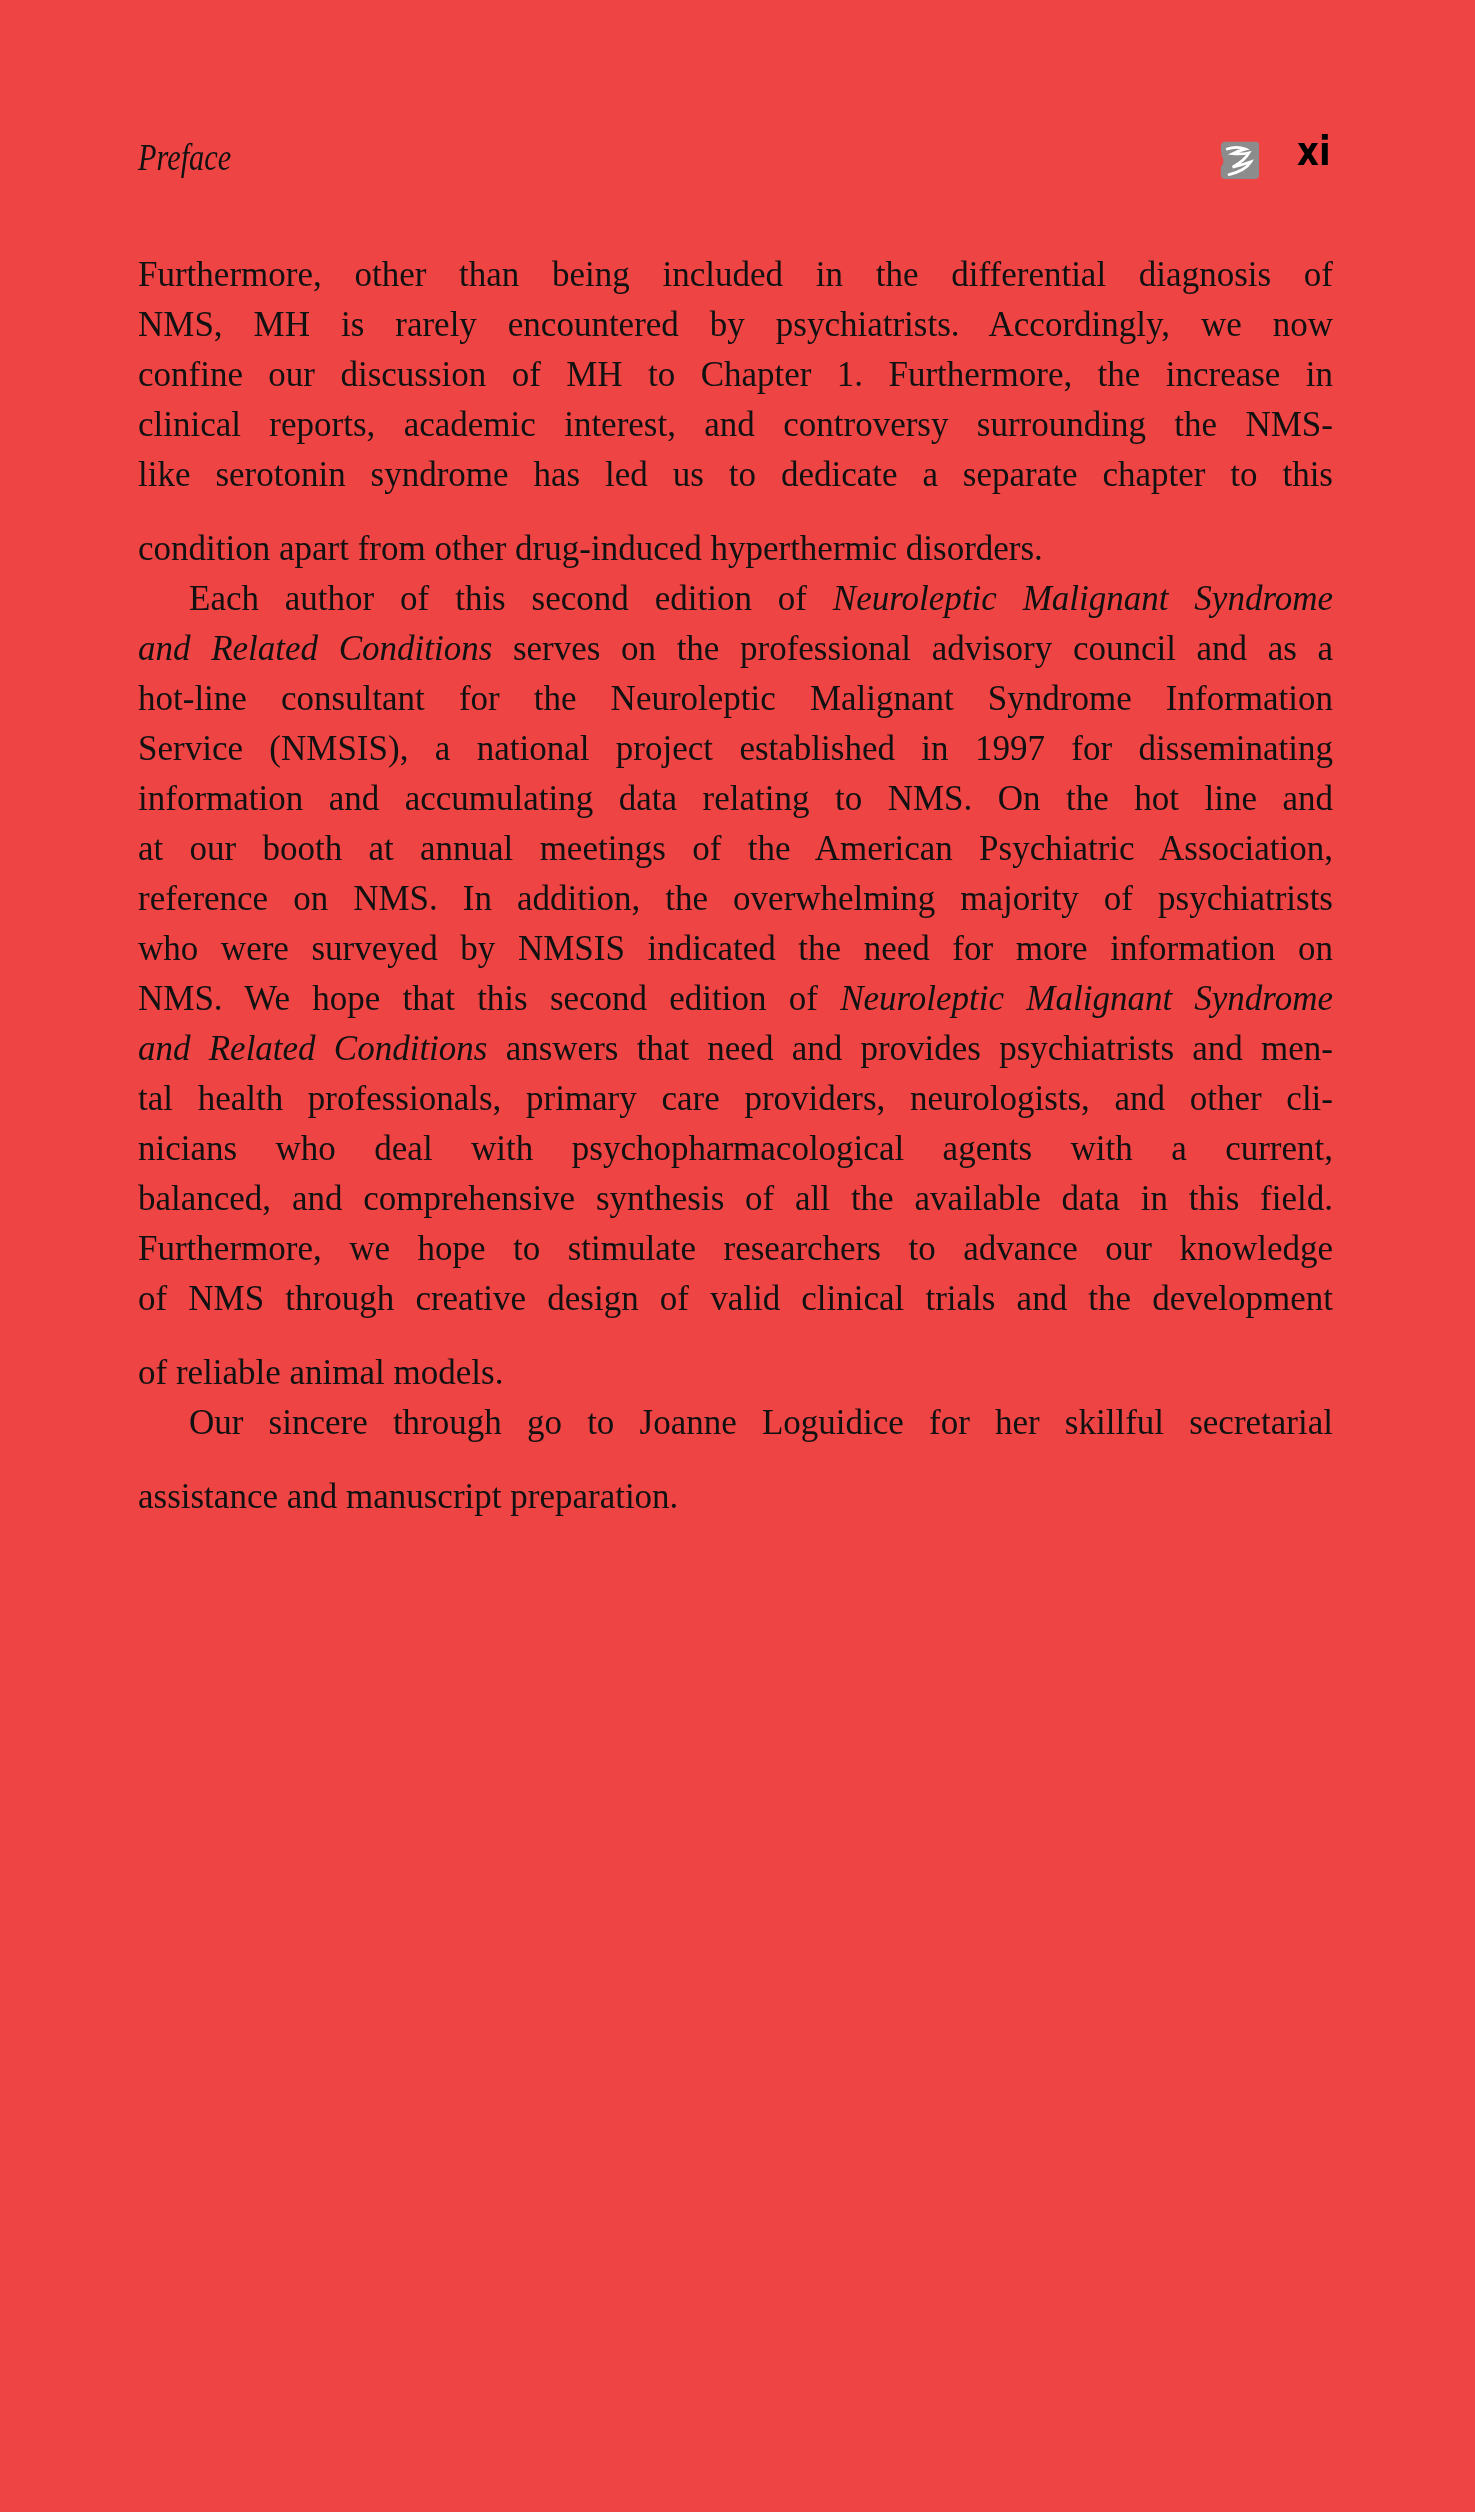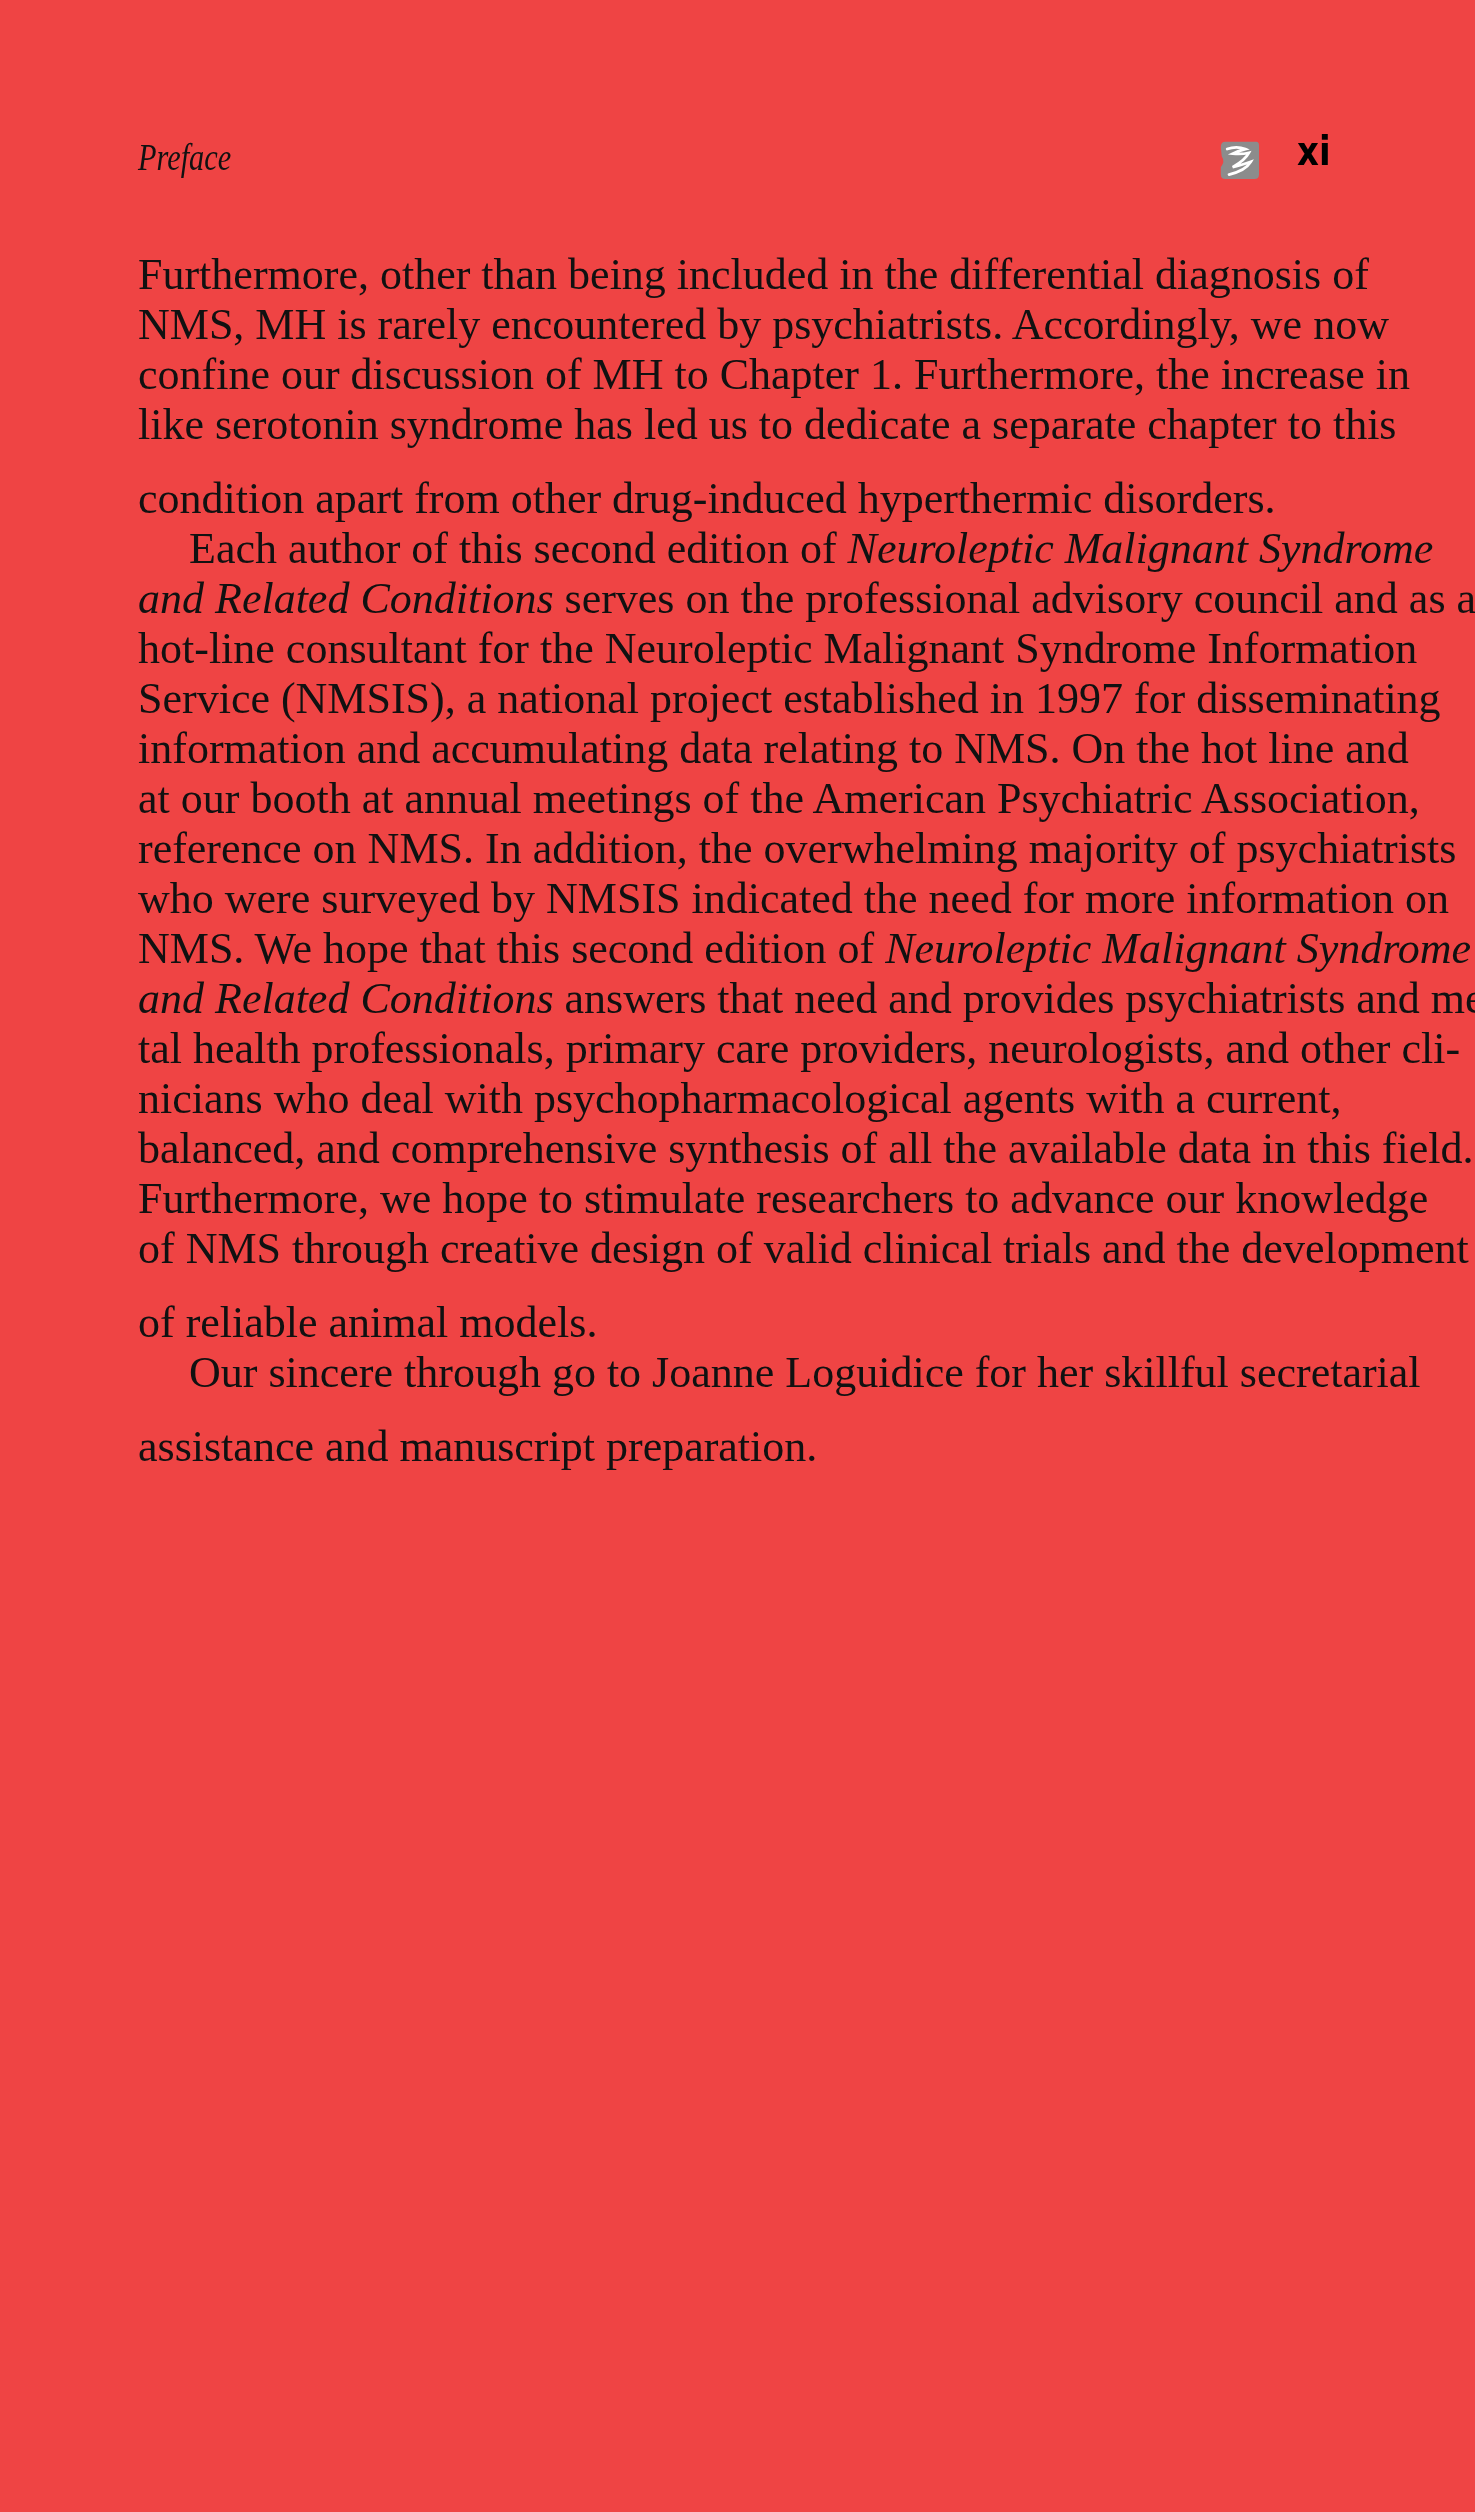--- a/index.html
+++ b/index.html
@@ -14,21 +14,21 @@
   .page-num {
     position: absolute; left: 1297px; top: 128px;
     font-family: "DejaVu Sans", "Liberation Sans", sans-serif;
     font-weight: bold; font-size: 40px; color: #000;
     transform: scaleX(0.85); transform-origin: left center;
   }
   .logo-icon { position: absolute; left: 1218px; top: 140px; width: 42px; height: 40px; }
   .body-text {
     position: absolute; left: 138px; top: 250px; width: 1195px;
     font-family: "Liberation Serif", "DejaVu Serif", serif;
-    font-size: 44px; color: #111;
+    font-size: 35px; color: #111;
   }
   .line {
     display: block; height: 50px; line-height: 50px;
     white-space: nowrap; text-align: justify; text-align-last: justify;
     overflow: visible;
   }
   .line.last { text-align-last: left; margin-top: 24px; }
   .line.indent { padding-left: 51px; }
   em { font-style: italic; }
 </style>
@@ -44,20 +44,21 @@
   </svg>
 
   <div class="page-num">xi</div>
 
   <div class="body-text">
 
     <div>
       <span class="line">Furthermore, other than being included in the differential diagnosis of</span>
       <span class="line">NMS, MH is rarely encountered by psychiatrists. Accordingly, we now</span>
       <span class="line">confine our discussion of MH to Chapter 1. Furthermore, the increase in</span>
+      <span class="line">clinical reports, academic interest, and controversy surrounding the NMS-</span>
       <span class="line">like serotonin syndrome has led us to dedicate a separate chapter to this</span>
       <span class="line last">condition apart from other drug-induced hyperthermic disorders.</span>
     </div>
 
     <div>
       <span class="line indent"><span>Each author of this second edition of </span><em>Neuroleptic Malignant Syndrome</em><span></span></span>
       <span class="line"><span></span><em>and Related Conditions</em><span> serves on the professional advisory council and as a</span></span>
       <span class="line">hot-line consultant for the Neuroleptic Malignant Syndrome Information</span>
       <span class="line">Service (NMSIS), a national project established in 1997 for disseminating</span>
       <span class="line">information and accumulating data relating to NMS. On the hot line and</span>

